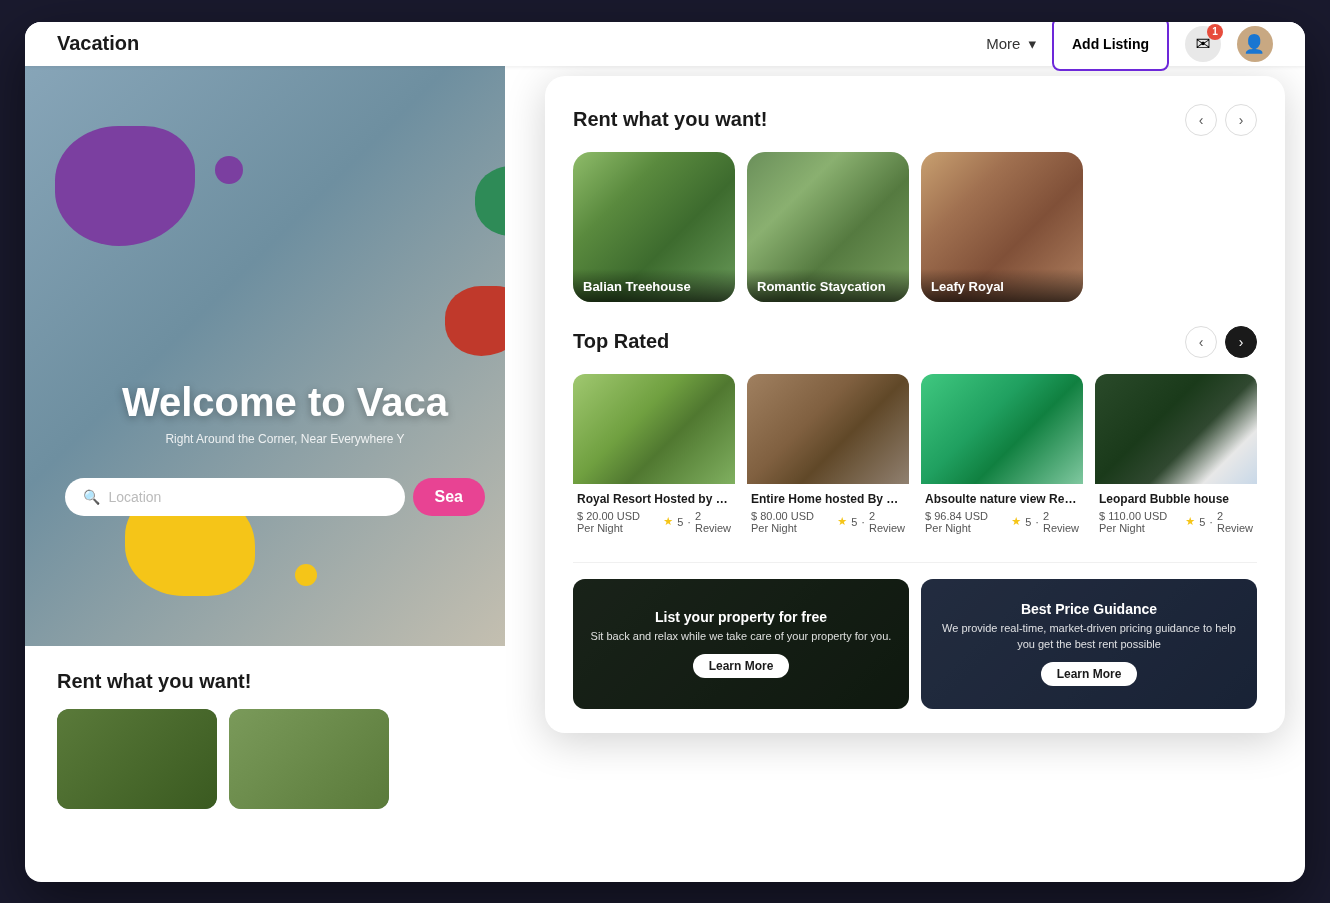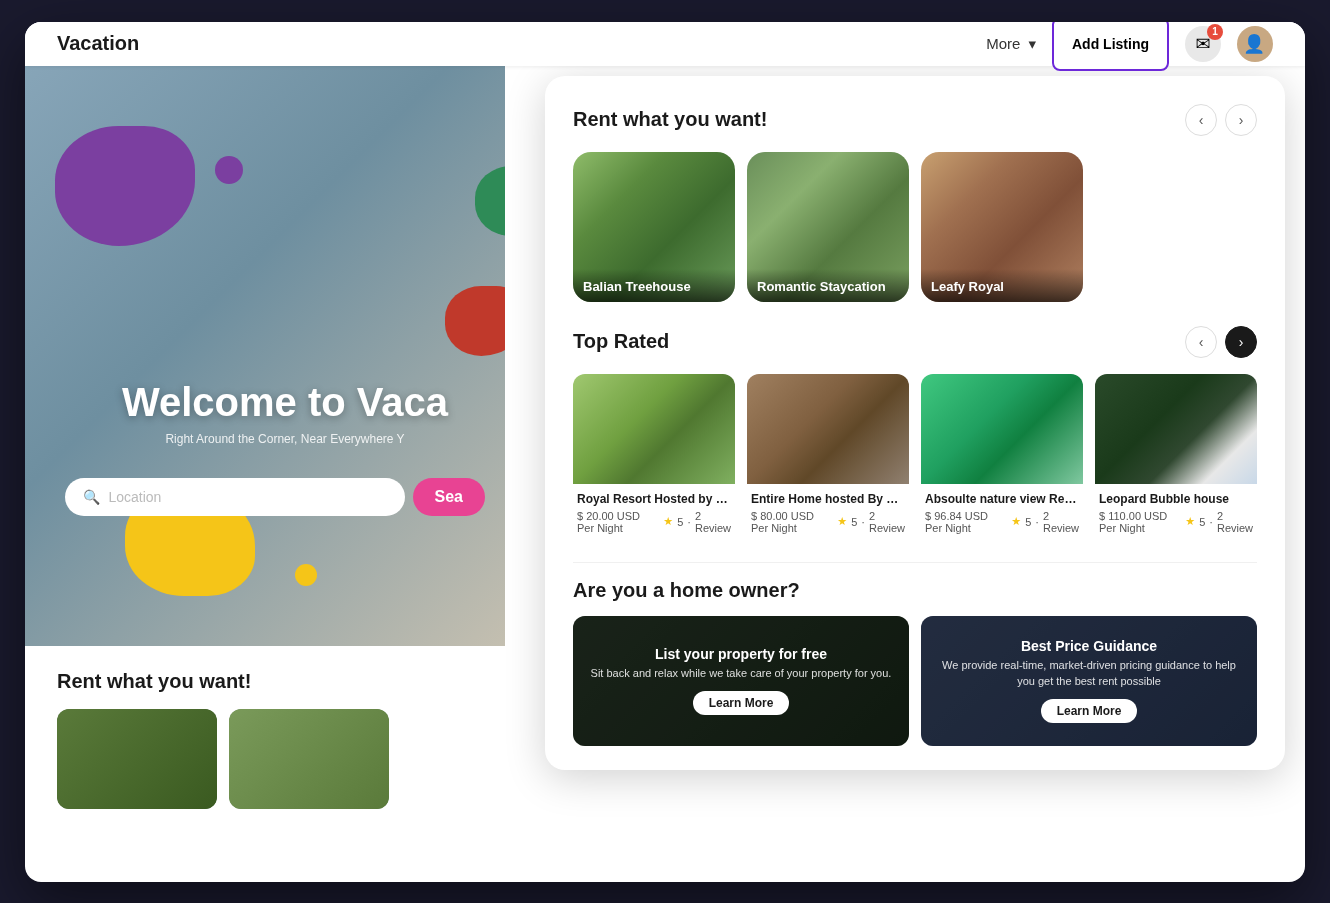--- a/index.html
+++ b/index.html
@@ -591,21 +591,20 @@
               <span class="star">★</span>
               <span>5</span>
               <span>·</span>
               <span>2 Review</span>
             </div>
           </div>
         </div>
       </div>
 
       <div class="homeowner-section">
-        <div class="homeowner-title">Are you a home owner?</div>
         <div class="homeowner-cards">
           <div class="homeowner-card">
             <div style="width:100%;height:100%;background:linear-gradient(135deg,#2a3a2a,#1a2a1a);"></div>
             <div class="homeowner-card-overlay">
               <div class="homeowner-card-title">List your property for free</div>
               <div class="homeowner-card-desc">Sit back and relax while we take care of your property for you.</div>
               <button class="learn-more-btn">Learn More</button>
             </div>
           </div>
           <div class="homeowner-card">

